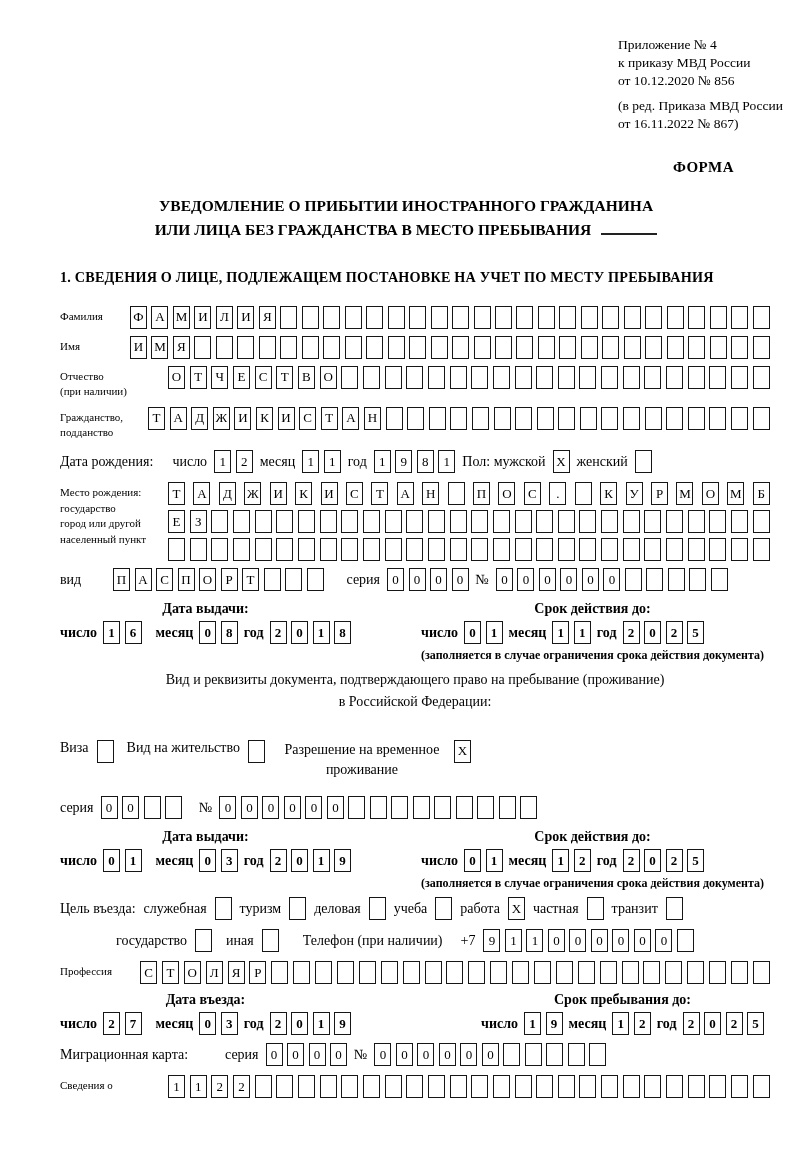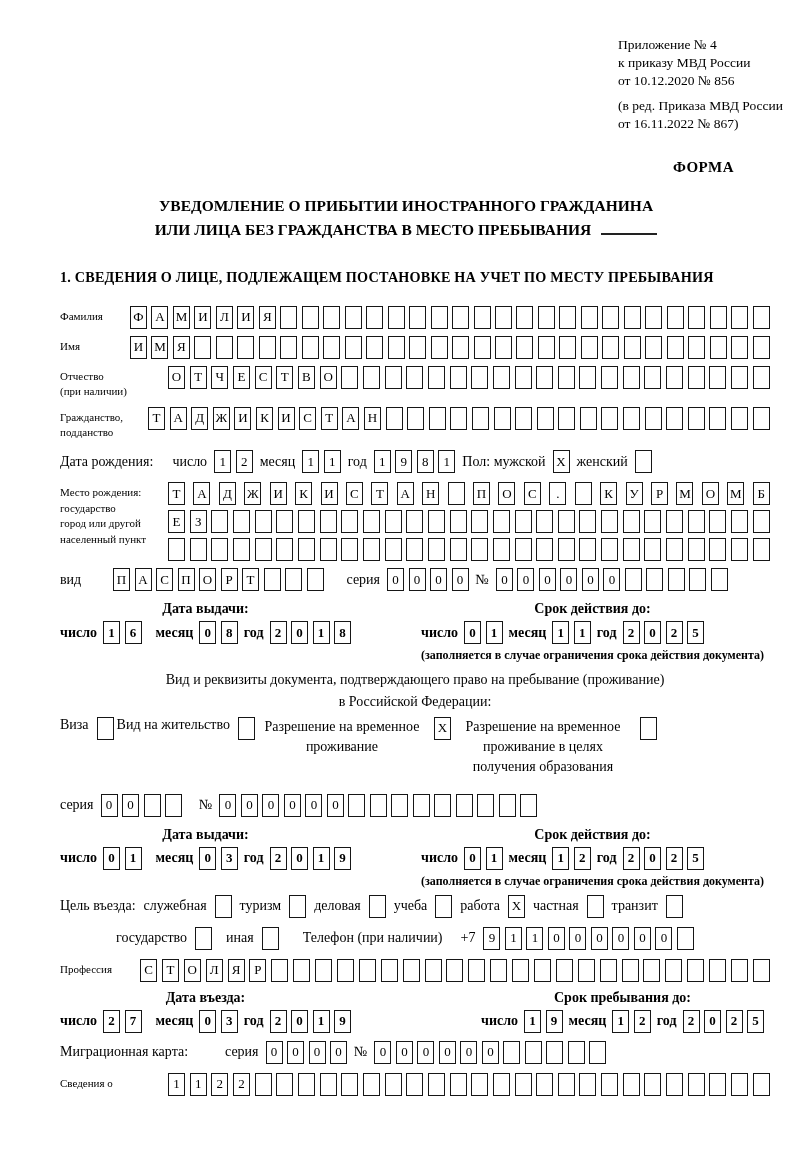--- a/index.html
+++ b/index.html
@@ -33,21 +33,21 @@
   .center-bold{text-align:center;font-weight:bold;font-size:14px;margin:10px 0 6px;}
 
   .dates-pair{display:flex;justify-content:space-between;padding-right:6px;margin:10px 0 6px;font-weight:bold;}
   .dategroup{display:inline-block;vertical-align:top;}
   .dategroup .cap{text-align:center;font-size:14px;margin-bottom:4px;}
   .dg-fields{display:flex;align-items:center;gap:6px;font-size:14px;}
   .note{font-size:12px;margin-top:4px;text-align:center;}
 
   .plain{font-size:14px;line-height:1.55;text-align:center;}
 
-  .rvp-row{display:flex;align-items:flex-start;gap:3px;margin:4px 0 16px;font-size:14px;}
+  .rvp-row{display:flex;align-items:flex-start;gap:13px;margin:27px 0 16px;font-size:14px;}
   .rvp-item{display:flex;align-items:flex-start;gap:8px;}
   .rvp-label{text-align:center;line-height:1.45;}
   .w160{width:168px;} .w175{width:178px;}
 
   .purpose-row{display:flex;align-items:center;gap:8px;font-size:14px;margin-bottom:9px;flex-wrap:nowrap;}
   .indent56{margin-left:56px;}
 </style>
 </head>
 <body>
 
@@ -446,26 +446,20 @@
       <span class="boxrow">
           <span class="cell"></span>
         </span>
     </div>
     <div class="rvp-item">
       <div class="rvp-label w160">Разрешение на временное проживание</div>
       <span class="boxrow">
           <span class="cell">X</span>
         </span>
     </div>
-    <div class="rvp-item">
-      <div class="rvp-label w175">Разрешение на временное проживание в целях получения образования</div>
-      <span class="boxrow">
-          <span class="cell"></span>
-        </span>
-    </div>
   </div>
 
   <div class="inline-row" style="margin-bottom:4px;">
     <span class="ilabel">серия</span>
     <span class="boxrow">
         <span class="cell">0</span>
         <span class="cell">0</span>
         <span class="cell"></span>
         <span class="cell"></span>
       </span>

